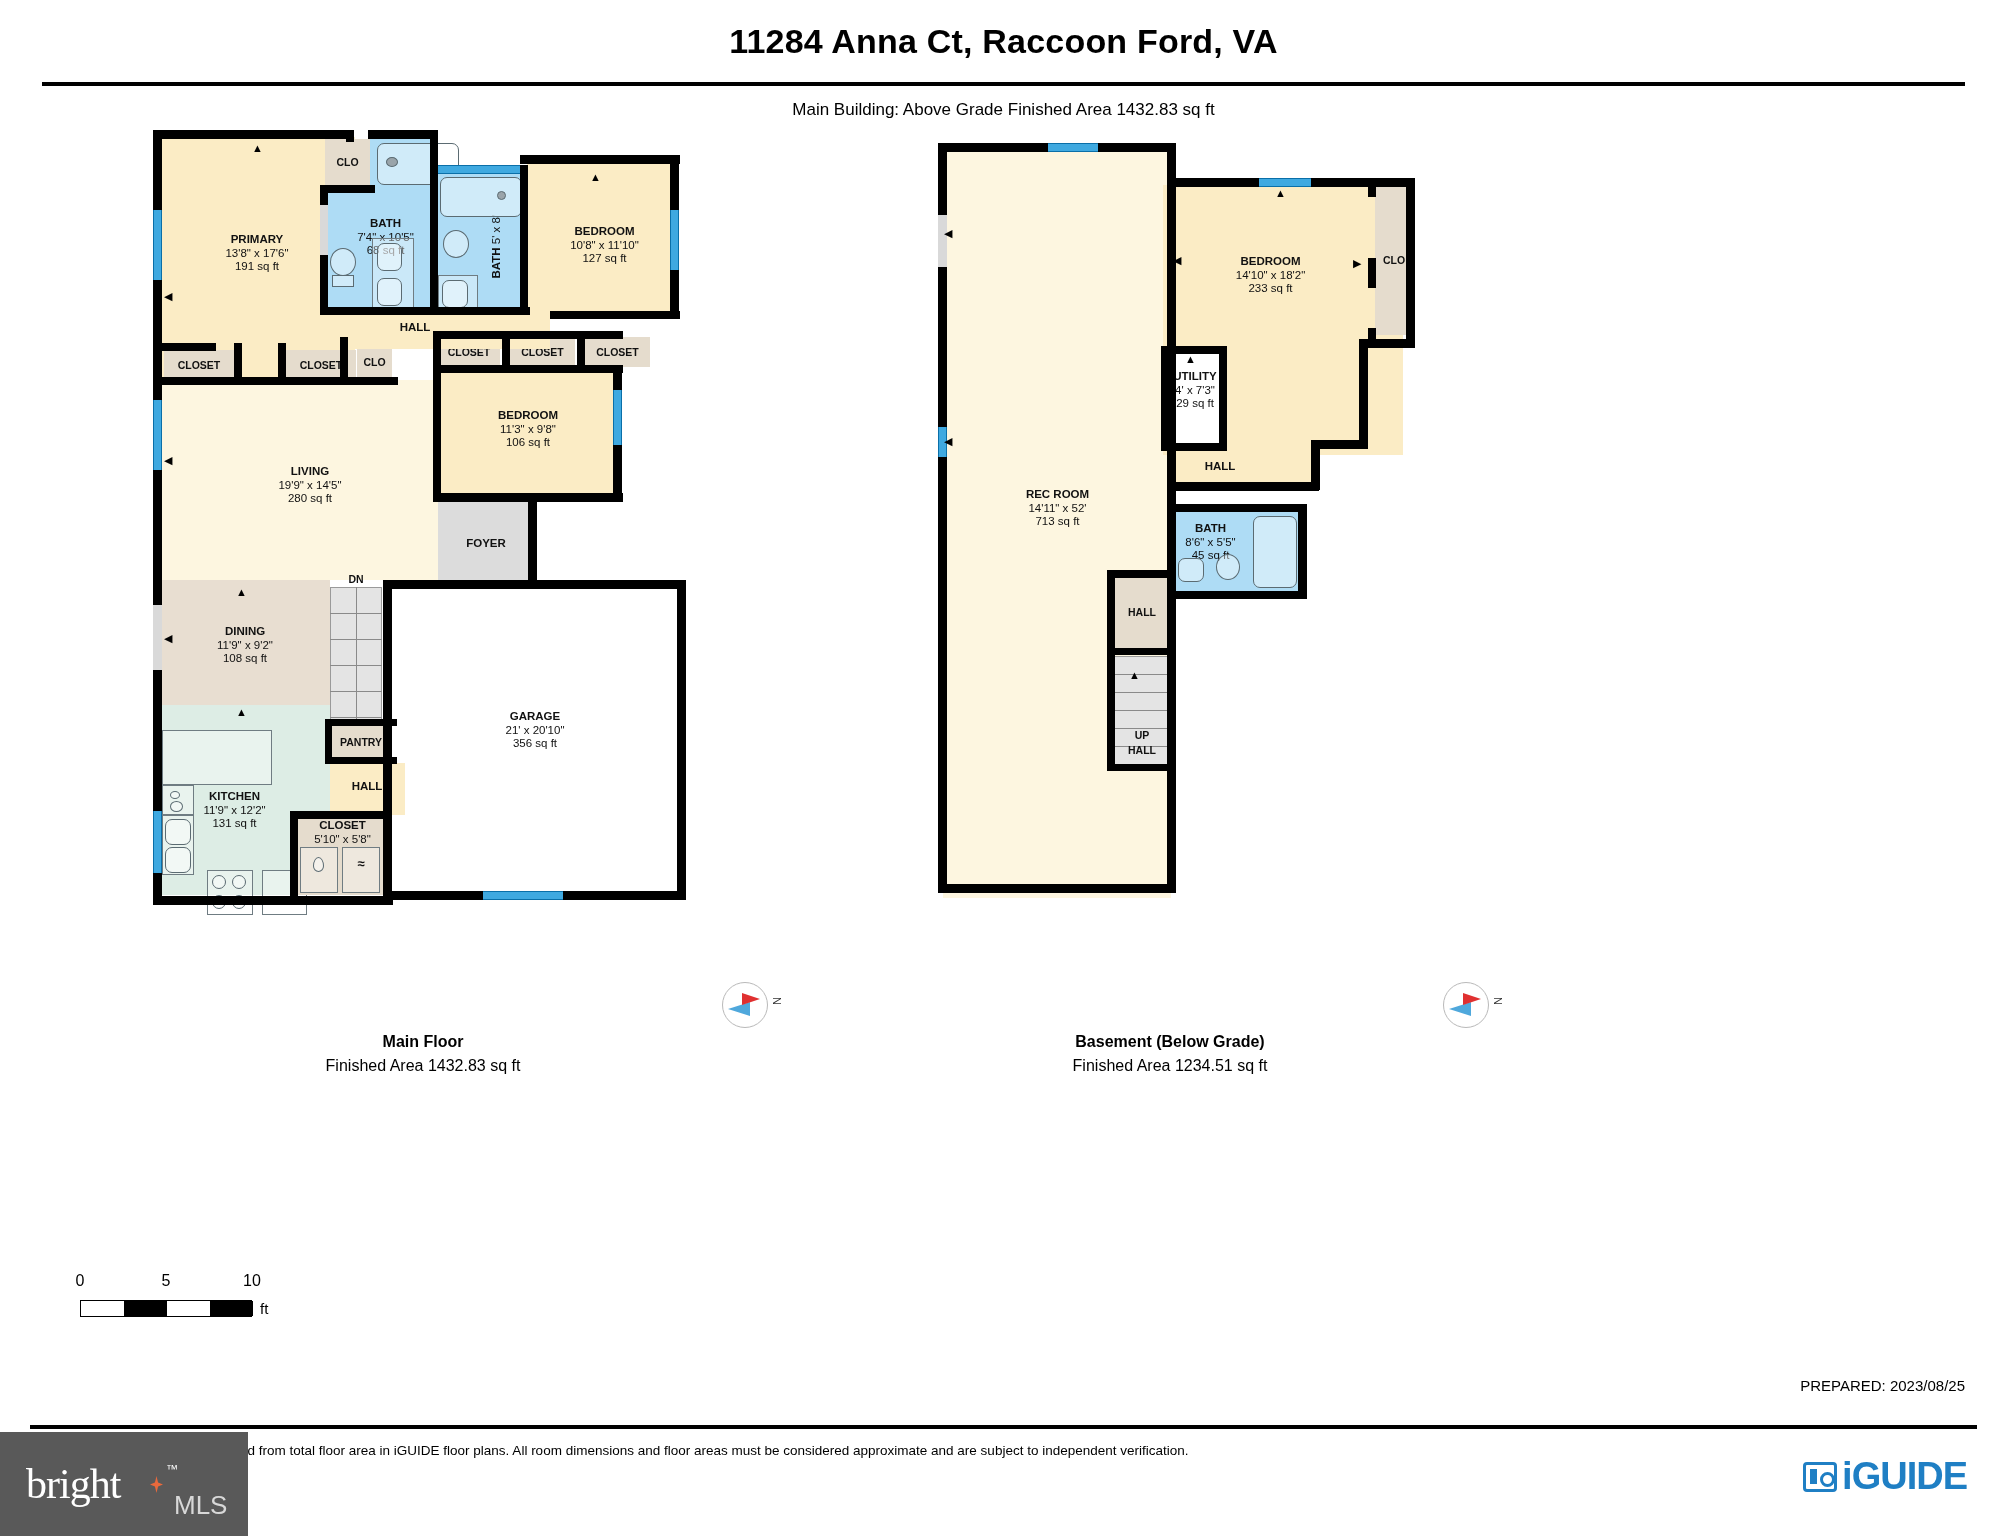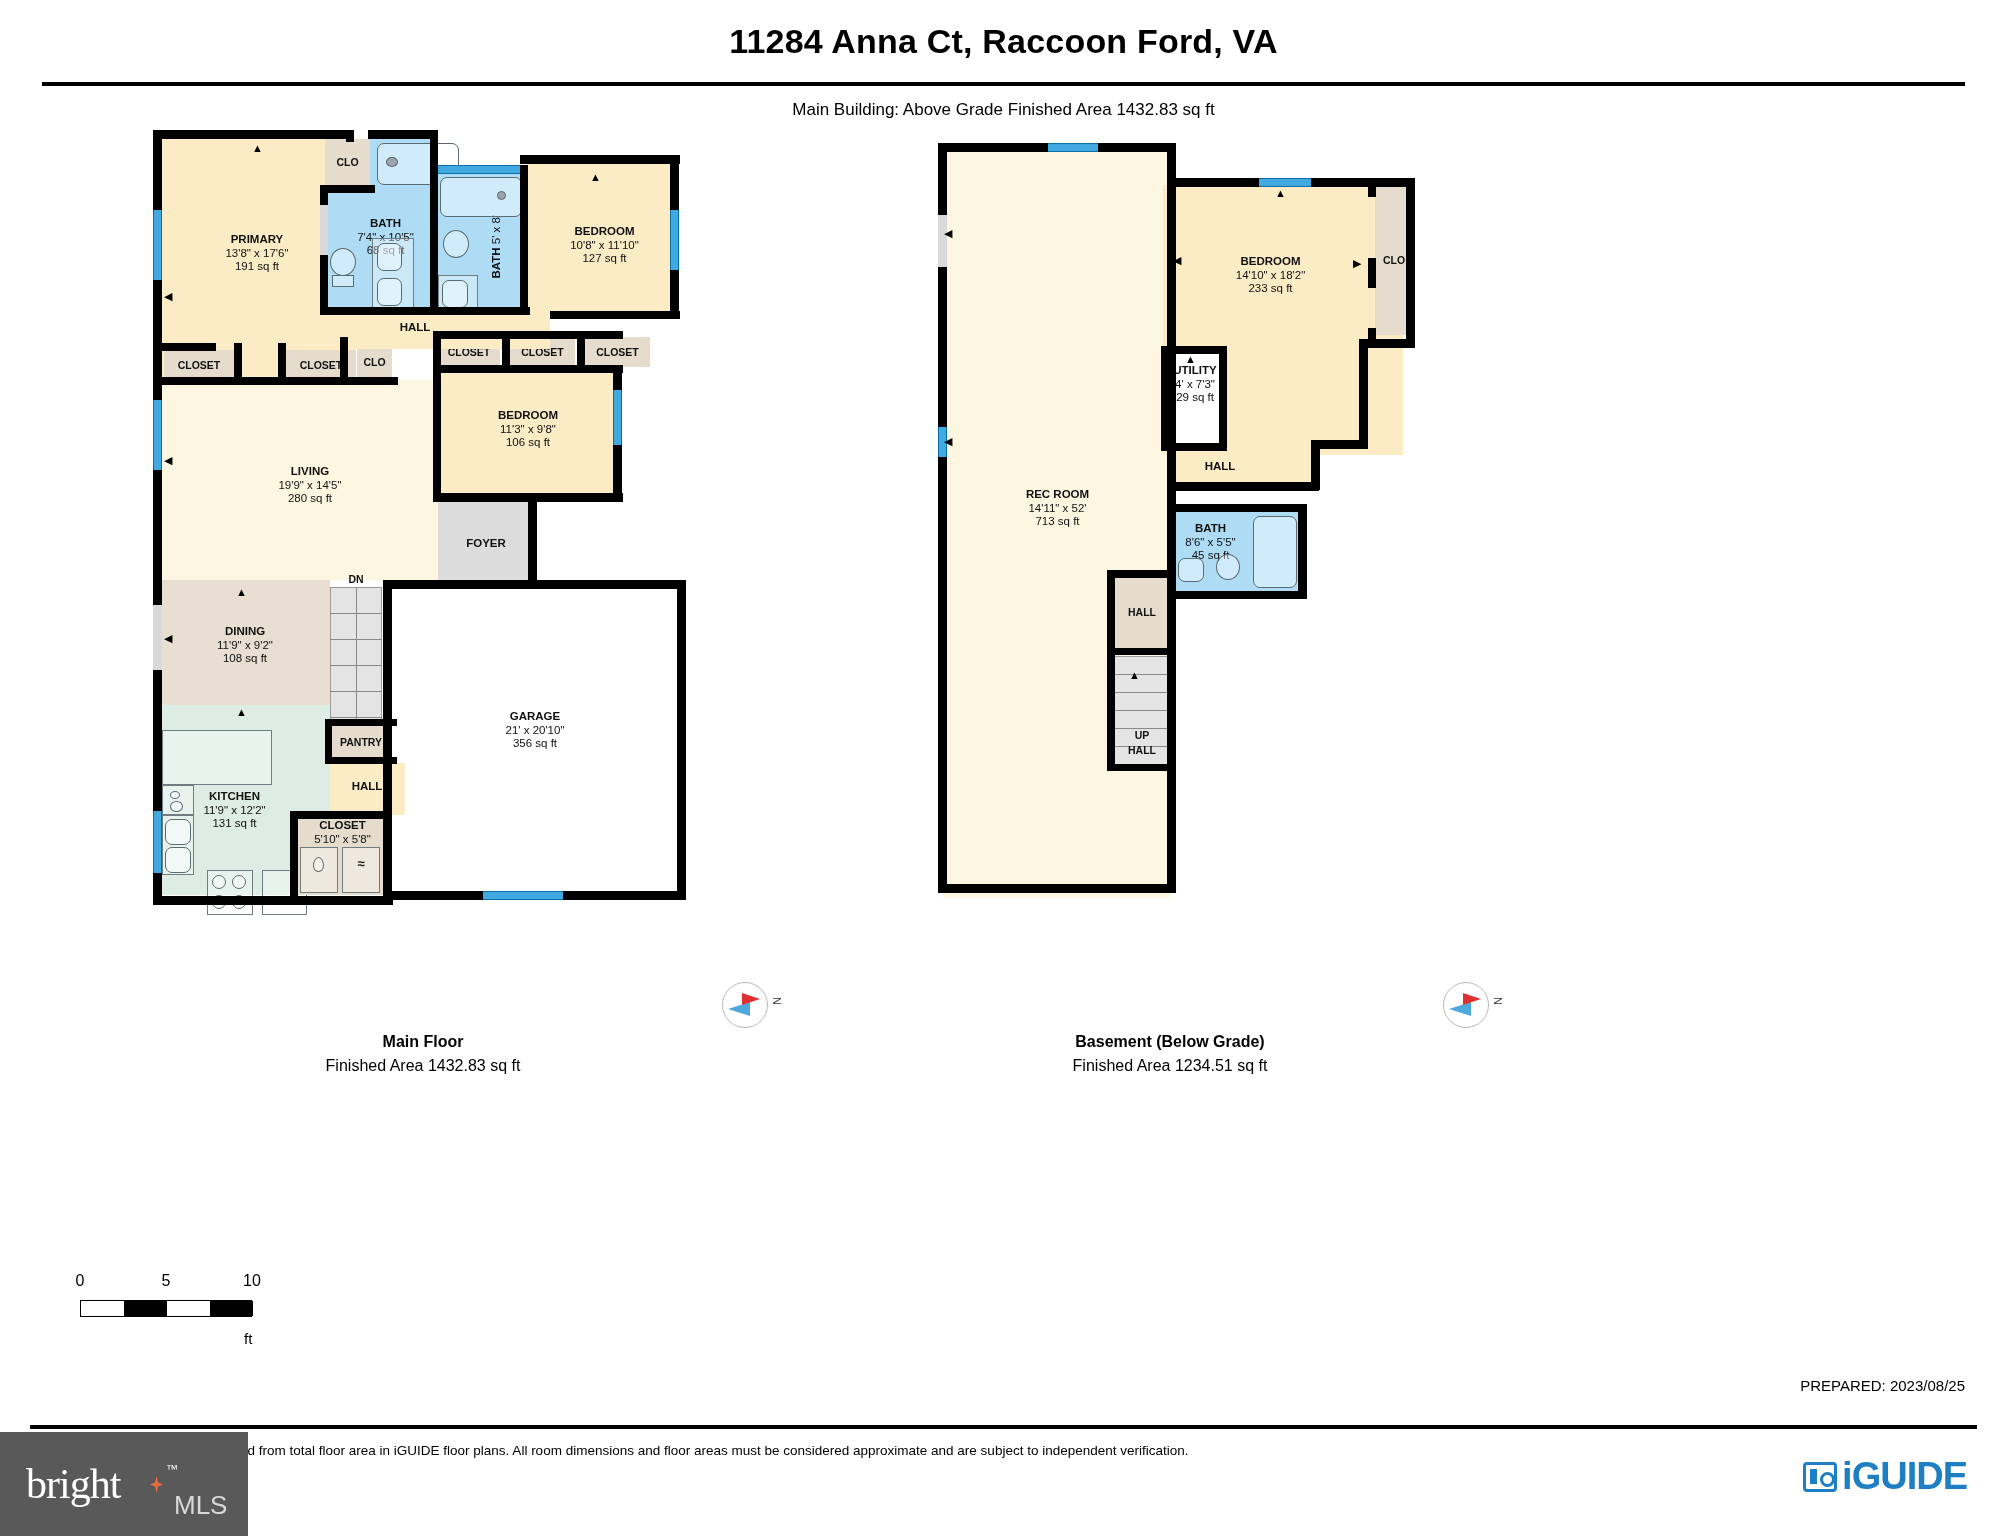--- a/index.html
+++ b/index.html
@@ -137,22 +137,22 @@
     border: 1.5px solid #000;
     background: #fff;
   }
   .scalebar .seg { position: absolute; top: 0; height: 100%; background: #000; }
   .scalebar .tick {
     position: absolute; top: -8px;
     font-size: 16px; color: #000;
     transform: translateX(-50%);
   }
   .scalebar .unit {
-    position: absolute; left: 164px; top: 20px;
-    font-size: 15px; color: #000; margin-top: 30px;
+    position: absolute; left: 180px; top: 20px;
+    font-size: 15px; color: #000;
   }
 
   .prepared {
     position: absolute;
     font-size: 15px; color: #000;
     right: 42px; top: 1377px;
   }
   .rule-bottom {
     position: absolute; left: 30px; right: 30px; top: 1425px;
     height: 4px; background: #000;
@@ -441,21 +441,21 @@
     <div class="lbl" style="left:268px; top:115px; width:135px;">
       <span>BEDROOM</span><br>
       <span class="dim">14'10" x 18'2"</span><br>
       <span class="dim">233 sq ft</span>
     </div>
 
     <div class="rm f-closet" style="left:440px; top:45px; width:38px; height:150px;"></div>
     <div class="lbl small" style="left:440px; top:114px; width:38px;">CLO</div>
 
     <div class="rm f-white" style="left:228px; top:212px; width:62px; height:95px;"></div>
-    <div class="lbl" style="left:225px; top:224px; width:70px;">
+    <div class="lbl" style="left:225px; top:230px; width:70px;">
       <span>UTILITY</span><br>
       <span class="dim">4' x 7'3"</span><br>
       <span class="dim">29 sq ft</span>
     </div>
 
     <div class="rm f-bedroom" style="left:236px; top:307px; width:148px; height:40px;"></div>
     <div class="lbl" style="left:255px; top:320px; width:60px;">HALL</div>
 
     <div class="rm f-bath" style="left:236px; top:370px; width:130px; height:85px;"></div>
     <div class="lbl" style="left:238px; top:382px; width:75px;">

